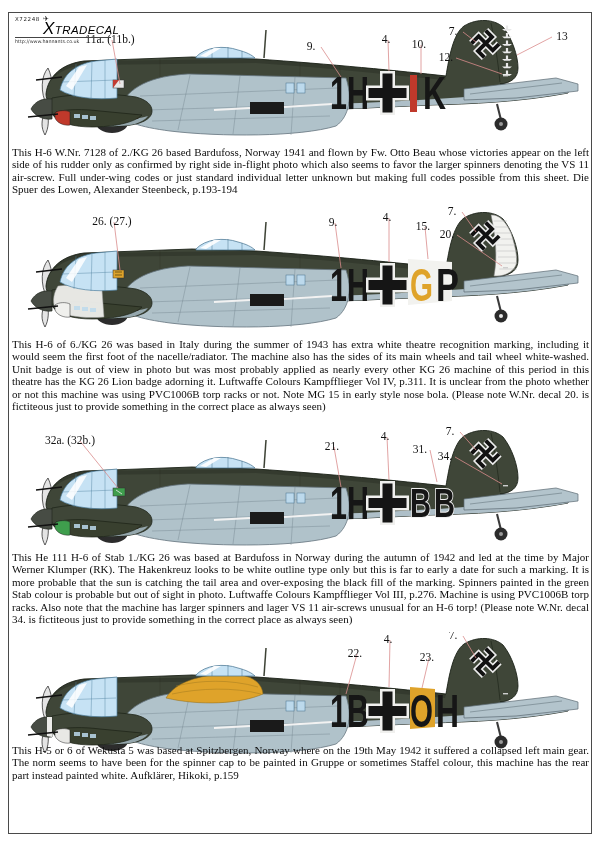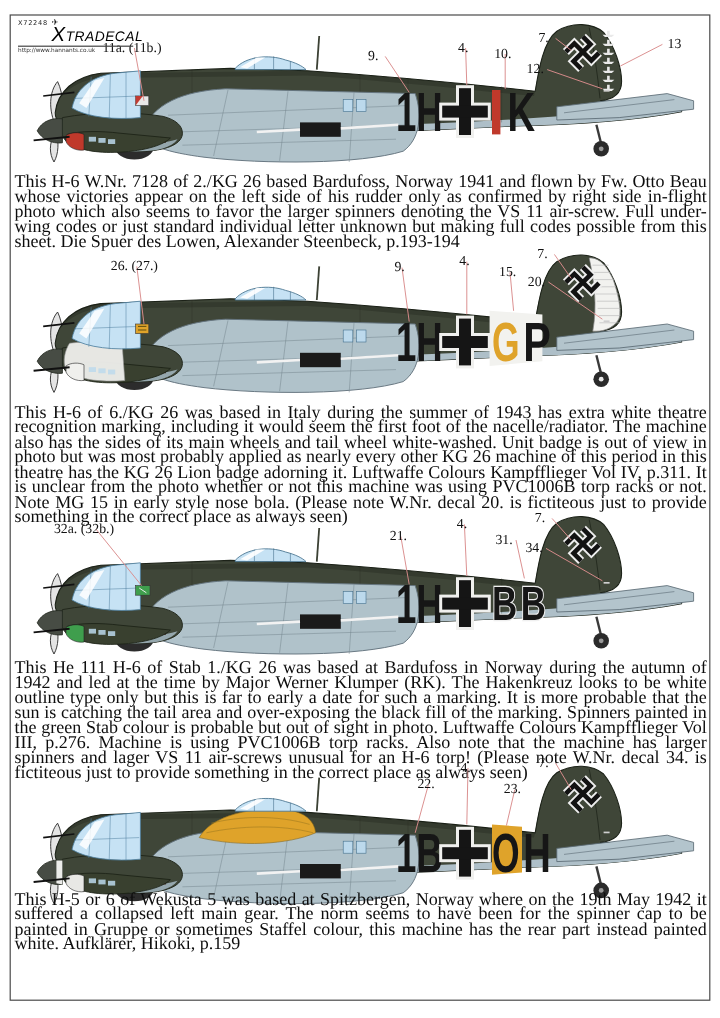--- a/index.html
+++ b/index.html
@@ -9,21 +9,21 @@
   .logo{position:absolute;left:15px;top:15px;width:96px;z-index:5;}
   .logo-top{font-size:5.5px;font-family:"DejaVu Sans",sans-serif;letter-spacing:.6px;white-space:nowrap;color:#222;}
   .plane-glyph{display:inline-block;font-size:7px;margin-left:3px;}
   .logo-name{font-family:"Liberation Sans",sans-serif;font-weight:normal;font-style:italic;
              font-size:11.5px;letter-spacing:.4px;line-height:11px;color:#000;white-space:nowrap;margin-left:28px;}
   .big-x{font-size:17px;}
   .logo-url{font-size:4.8px;font-family:"DejaVu Sans",sans-serif;border-top:1px solid #444;
             margin-top:1px;padding-top:1px;color:#333;white-space:nowrap;}
   .plane{position:absolute;left:0;width:600px;height:125px;}
   .plane svg{display:block;}
-  .caption{position:absolute;left:12px;width:577px;font-size:15px;line-height:12.45px;
+  .caption{position:absolute;left:12px;width:577px;font-size:11px;line-height:12.45px;
            text-align:justify;color:#0d0d0d;}
 </style>
 </head>
 <body>
 
 <div class="page">
   <div class="frame"></div>
 
   <div class="logo">
     <div class="logo-top">

